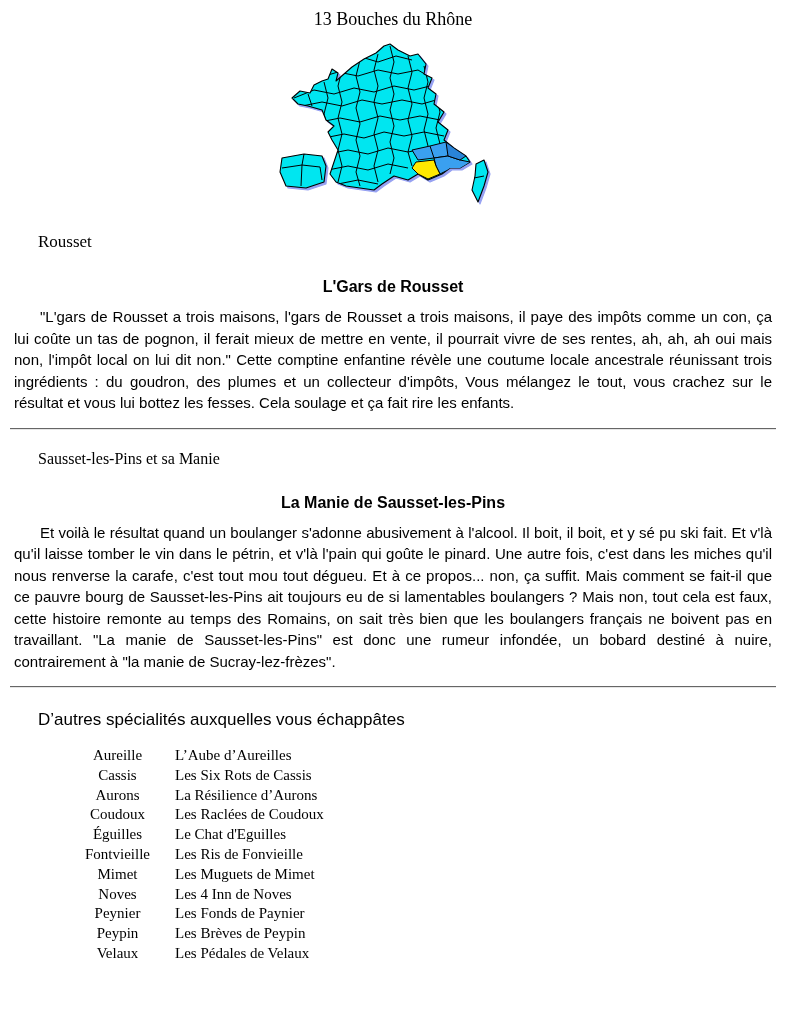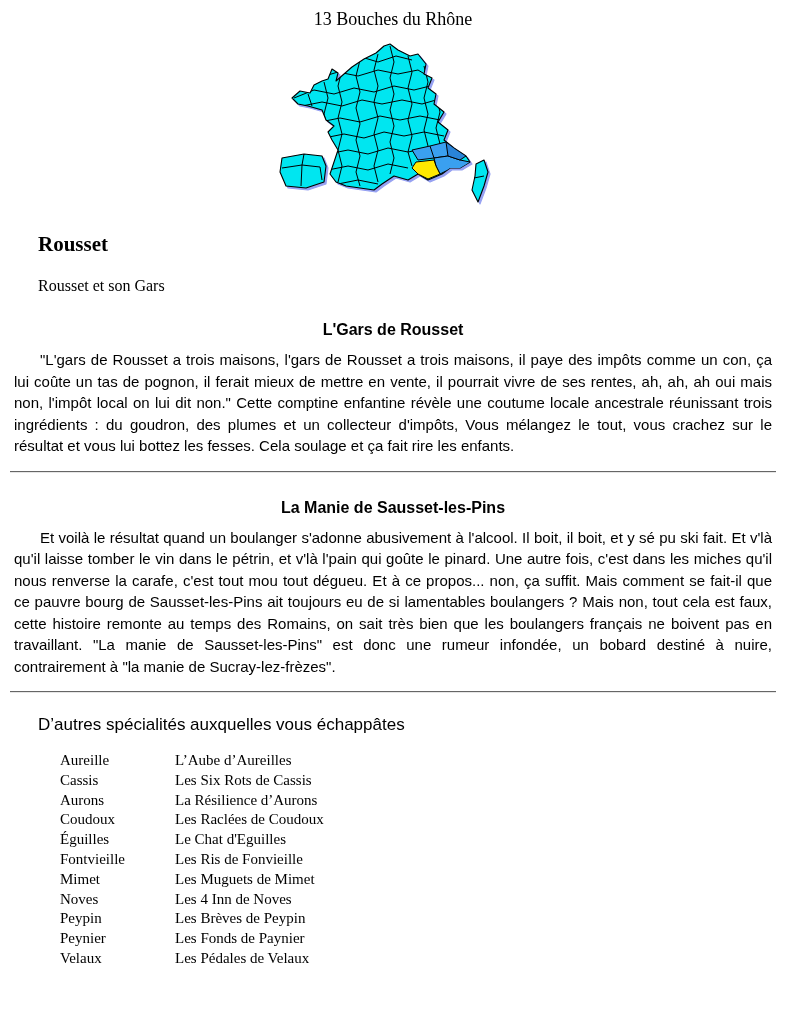--- a/index.html
+++ b/index.html
@@ -18,21 +18,21 @@
     display:inline-block;
     filter:drop-shadow(2.5px 2.5px 0 var(--map-shadow,#96a1f2));
   }
   .m-dept{fill:var(--map-department,#00e6f0);stroke:var(--map-border,#000);stroke-width:1.1;stroke-linejoin:round;}
   .m-line{fill:none;stroke:var(--map-border,#000);stroke-width:1;stroke-linejoin:round;}
   .m-blue{fill:var(--map-neighbor,#3aa0f0);stroke:var(--map-border,#000);stroke-width:1;stroke-linejoin:round;}
   .m-blue2{fill:var(--map-neighbor_dark,#2a84d8);stroke:var(--map-border,#000);stroke-width:1;stroke-linejoin:round;}
   .m-yellow{fill:var(--map-highlight,#ffe800);stroke:var(--map-border,#000);stroke-width:1;stroke-linejoin:round;}
   .place{
     font-family:"Liberation Serif",serif;
-    font-size:21px;font-weight:bold;
+    font-size:17px;font-weight:normal;
     margin:10px 0 0 38px;
   }
   .sub{
     font-family:"Liberation Serif",serif;
     font-size:16px;margin:20px 0 0 38px;
   }
   .art{
     font-family:"Liberation Sans",sans-serif;
     font-size:16px;font-weight:bold;text-align:center;
     margin:26px 0 0 0;
@@ -50,21 +50,21 @@
   .spec-head{
     font-family:"Liberation Sans",sans-serif;
     font-size:17px;margin:22px 0 16px 38px;
   }
   .spec-table{
     margin:0 0 20px 60px;
     font-family:"Liberation Serif",serif;
     font-size:15px;
   }
   .spec-row{display:flex;line-height:19.8px;}
-  .commune{width:115px;flex:0 0 115px;}
+  .commune{width:115px;flex:0 0 115px;text-align:center;}
   .specialty{flex:1;}
 </style>
 </head>
 <body>
 
 <div class="page">
 
   <h1 class="title">13 Bouches du Rhône</h1>
 
   <div class="map-wrap">
@@ -110,28 +110,28 @@
       <path class="m-dept" d="M198 126 L206 122 L210 134 L206 148 L200 164 L194 152 L197 138 Z"></path>
       <path class="m-line" d="M196 140 L206 138"></path>
 
       <path class="m-dept" d="M4 120 L26 116 L44 118 L48 128 L46 144 L28 150 L8 148 L2 134 Z"></path>
       <path class="m-line" d="M4 130 L24 127 L42 129 M26 116 L24 127 M24 127 L23 148 M42 129 L44 142"></path>
     </svg>
   </div>
 
   <section>
     <h2 class="place">Rousset</h2>
-    <p class="sub">Rousset et son Gars</p>
     <h3 class="art">L'Gars de Rousset</h3>
     <p class="body-par">"L'gars de Rousset a trois maisons, l'gars de Rousset a trois maisons, il paye des impôts comme un con, ça lui coûte un tas de pognon, il ferait mieux de mettre en vente, il pourrait vivre de ses rentes, ah, ah, ah oui mais non, l'impôt local on lui dit non." Cette comptine enfantine révèle une coutume locale ancestrale réunissant trois ingrédients : du goudron, des plumes et un collecteur d'impôts, Vous mélangez le tout, vous crachez sur le résultat et vous lui bottez les fesses. Cela soulage et ça fait rire les enfants.</p>
   </section>
 
   <hr class="rule">
 
   <section>
+    <p class="sub">Sausset-les-Pins et sa Manie</p>
     <h3 class="art">La Manie de Sausset-les-Pins</h3>
     <p class="body-par">Et voilà le résultat quand un boulanger s'adonne abusivement à l'alcool. Il boit, il boit, et y sé pu ski fait. Et v'là qu'il laisse tomber le vin dans le pétrin, et v'là l'pain qui goûte le pinard. Une autre fois, c'est dans les miches qu'il nous renverse la carafe, c'est tout mou tout dégueu. Et à ce propos... non, ça suffit. Mais comment se fait-il que ce pauvre bourg de Sausset-les-Pins ait toujours eu de si lamentables boulangers ? Mais non, tout cela est faux, cette histoire remonte au temps des Romains, on sait très bien que les boulangers français ne boivent pas en travaillant. "La manie de Sausset-les-Pins" est donc une rumeur infondée, un bobard destiné à nuire, contrairement à "la manie de Sucray-lez-frèzes".</p>
   </section>
 
   <hr class="rule">
 
   <section>
     <p class="spec-head">D’autres spécialités auxquelles vous échappâtes</p>
     <div class="spec-table">
         <div class="spec-row">
@@ -160,26 +160,26 @@
       </div>
         <div class="spec-row">
         <span class="commune">Mimet</span>
         <span class="specialty">Les Muguets de Mimet</span>
       </div>
         <div class="spec-row">
         <span class="commune">Noves</span>
         <span class="specialty">Les 4 Inn de Noves</span>
       </div>
         <div class="spec-row">
+        <span class="commune">Peynier</span>
+        <span class="specialty">Les Fonds de Paynier</span>
+      </div>
+        <div class="spec-row">
         <span class="commune">Peypin</span>
         <span class="specialty">Les Brèves de Peypin</span>
-      </div>
-        <div class="spec-row">
-        <span class="commune">Peynier</span>
-        <span class="specialty">Les Fonds de Paynier</span>
       </div>
         <div class="spec-row">
         <span class="commune">Velaux</span>
         <span class="specialty">Les Pédales de Velaux</span>
       </div>
       </div>
   </section>
 
 </div>
 

